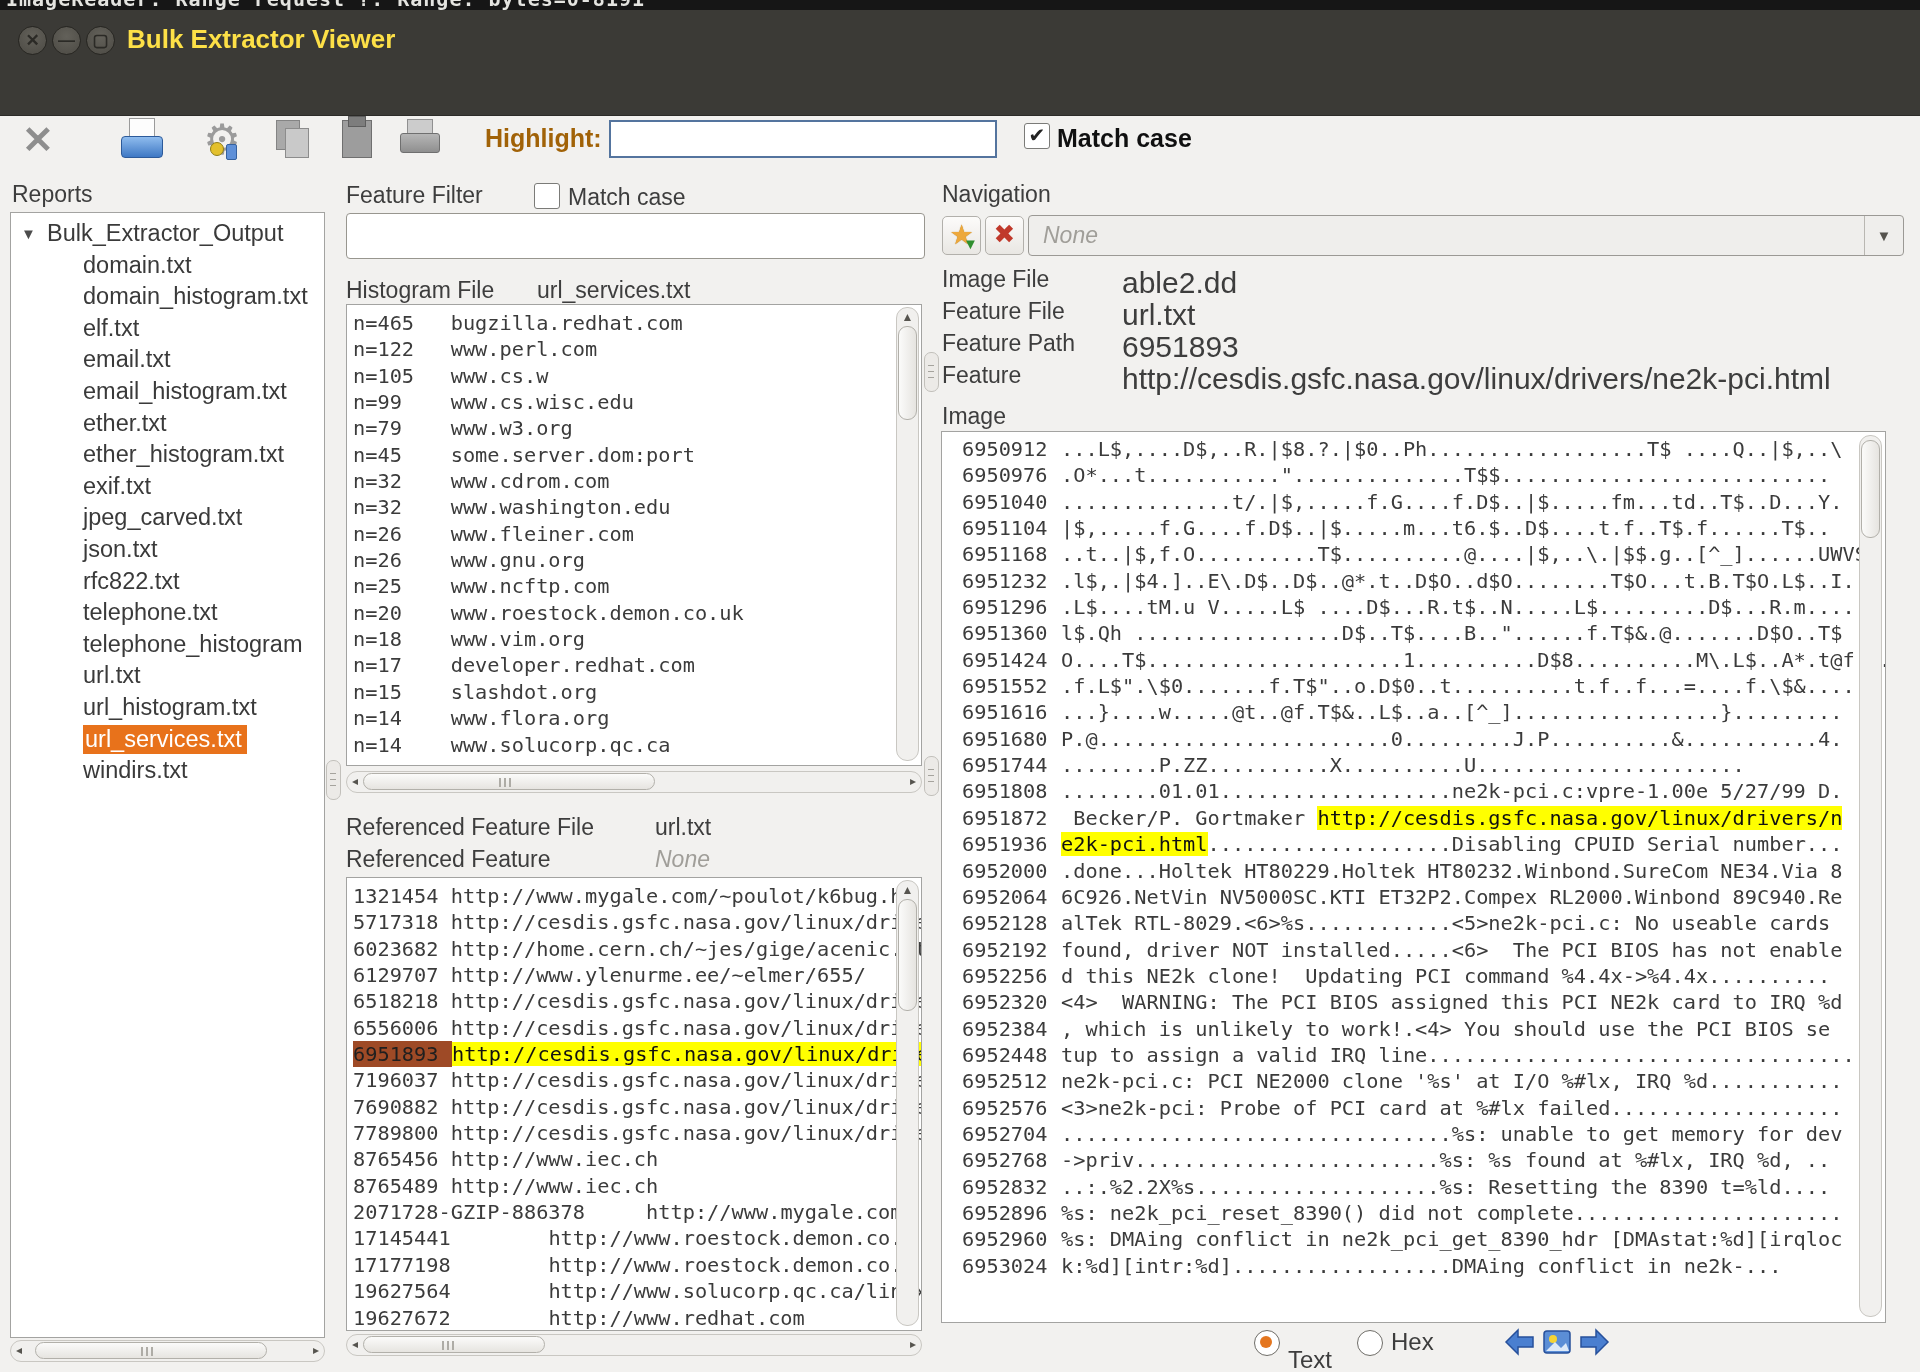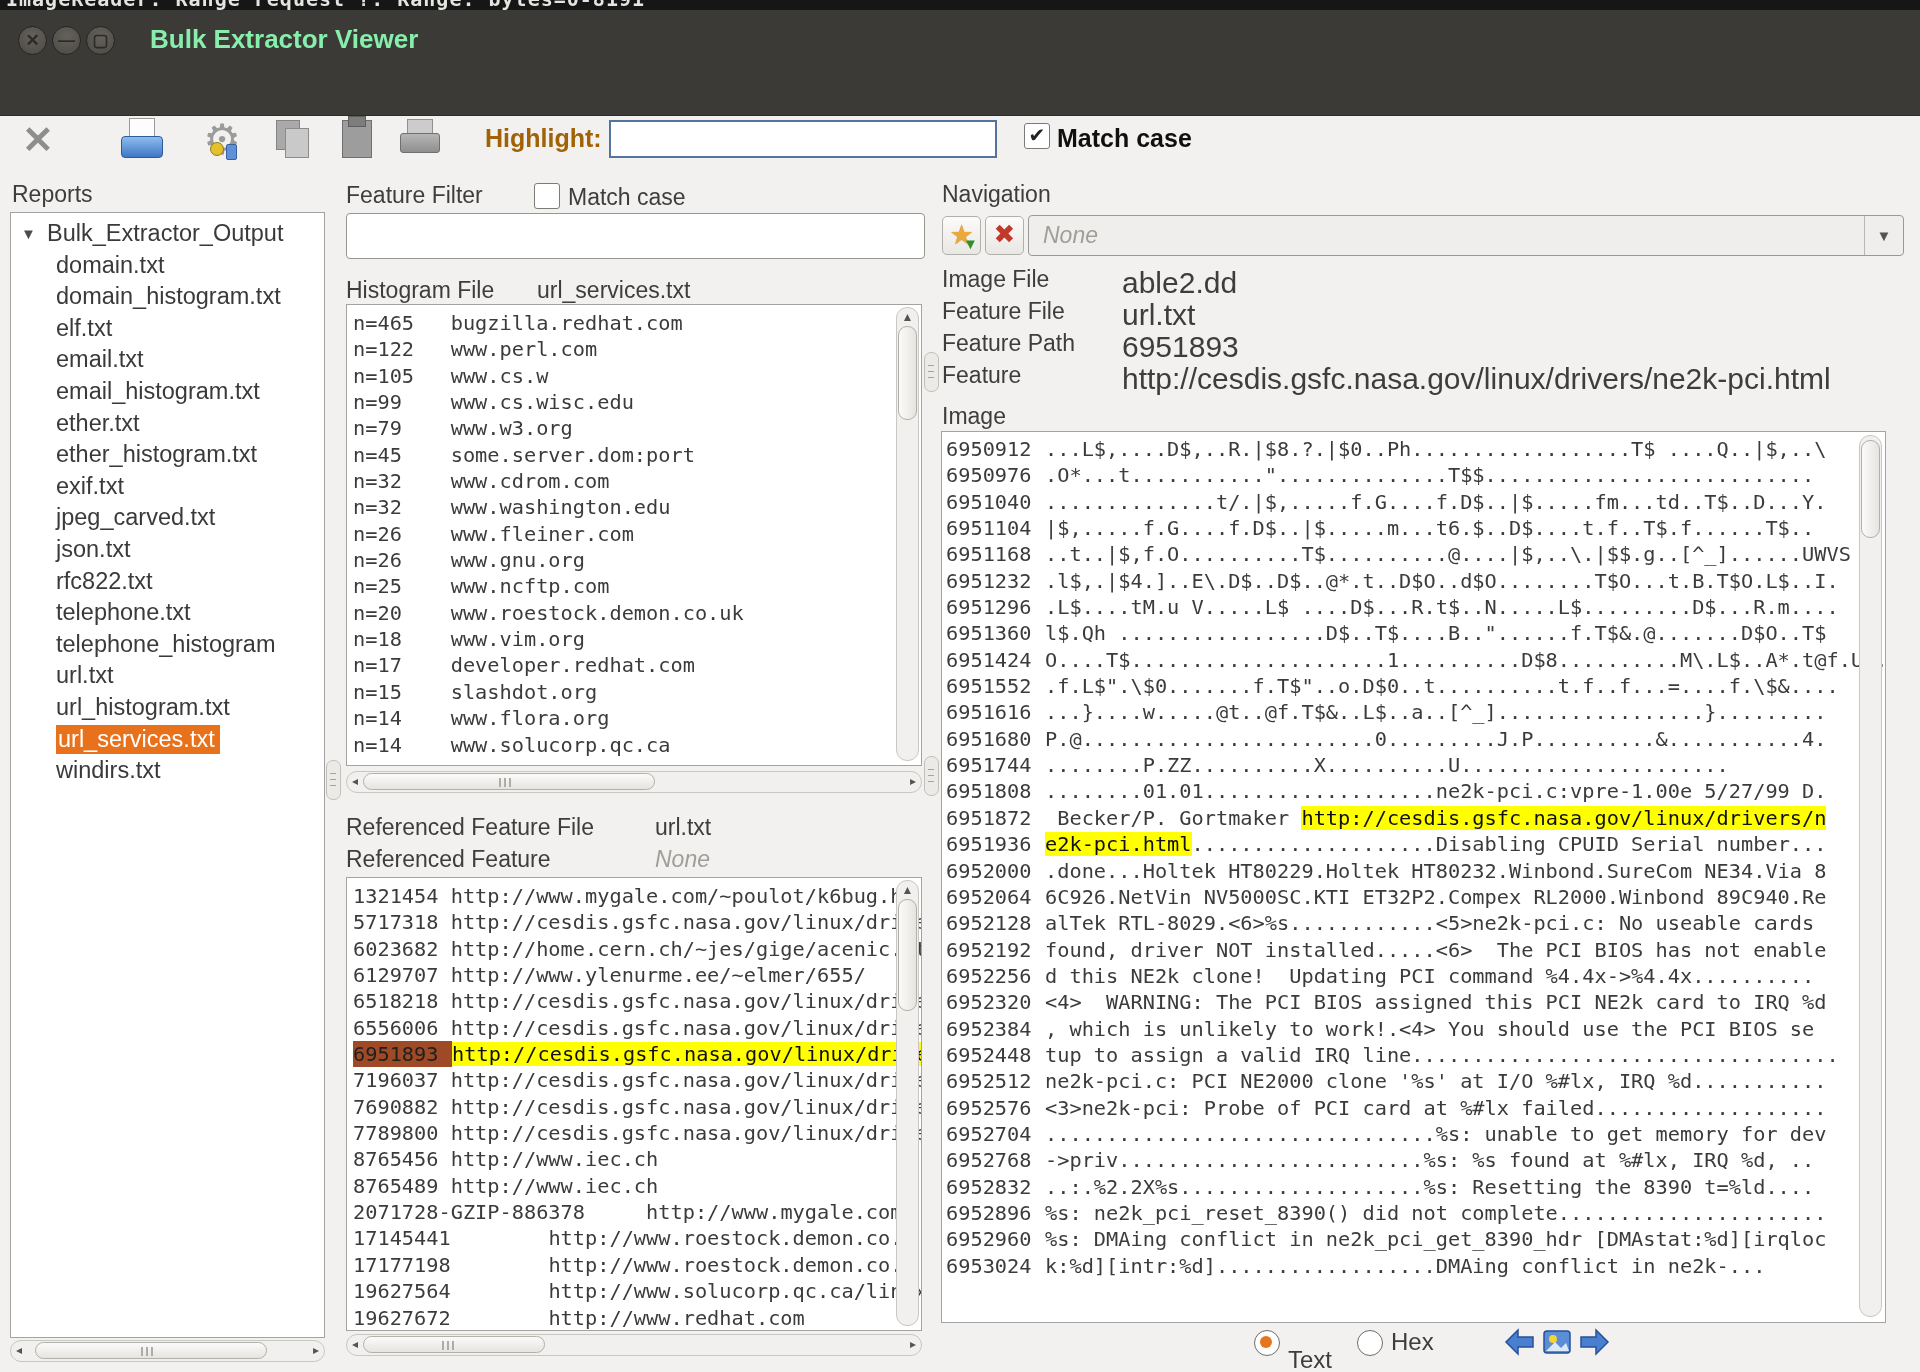--- a/index.html
+++ b/index.html
@@ -9,21 +9,21 @@
   }
   
   .term{position:absolute;left:0;top:0;width:1920px;height:10px;background:#161616;overflow:hidden;}
   .term span{position:absolute;left:6px;top:-13px;font:bold 20px "DejaVu Sans Mono",monospace;color:#e4e4e0;letter-spacing:1px;white-space:pre;}
   
   .titlebar{position:absolute;left:0;top:10px;width:1920px;height:105px;background:#3b3a36;border-bottom:1px solid #2c2b28;}
   .winbtn{position:absolute;top:16px;width:27px;height:27px;border-radius:50%;
     background:radial-gradient(circle at 50% 35%, #63615a, #4c4a44);border:1px solid #262521;
     color:#2b2a26;font:bold 17px/27px "Liberation Sans",sans-serif;text-align:center;}
   .wb-close{left:18px}.wb-min{left:52px}.wb-max{left:86px}
-  .apptitle{position:absolute;left:150px;top:14px;font-size:26px;font-weight:bold;color:#86efac;}
+  .apptitle{position:absolute;left:127px;top:14px;font-size:26px;font-weight:bold;color:#fde047;}
   .menubar{position:absolute;left:12px;top:58px;display:flex;gap:28px;font-size:24px;color:#55534d;}
   .menubar .mi{padding:2px 2px;}
   
   .tbtn{position:absolute;top:116px;width:48px;height:48px;}
   .x-ic{font:bold 38px/48px "Liberation Sans",sans-serif;color:#8e8e8e;text-align:center;}
   .printerb .paper{position:absolute;left:11px;top:2px;width:24px;height:22px;background:#fdfdfd;border:1px solid #9a9a9a;}
   .printerb .base{position:absolute;left:3px;top:20px;width:40px;height:20px;border-radius:4px;background:linear-gradient(#8fbcee,#3e78c4);border:1px solid #2c5a9a;}
   .gear{font:42px/48px "DejaVu Sans",sans-serif;color:#9b9b9b;text-align:center;}
   .gear .dotY{position:absolute;left:12px;top:26px;width:12px;height:12px;border-radius:50%;background:#e3c02c;border:1px solid #8e7d19;}
   .gear .dotB{position:absolute;left:28px;top:28px;width:9px;height:14px;background:#5f90d8;border:1px solid #35619f;border-radius:2px;}
@@ -36,21 +36,21 @@
   .hl-label{position:absolute;left:485px;top:124px;font-size:25px;font-weight:bold;color:#a16207;}
   .hl-input{position:absolute;left:609px;top:120px;width:380px;height:32px;background:#fff;border:2px solid #54749e;}
   .chk{position:absolute;width:24px;height:24px;background:#fff;border:1px solid #7b7b78;border-radius:3px;
        font:bold 20px/23px "DejaVu Sans",sans-serif;color:#232323;text-align:center;}
   .mc-main{left:1024px;top:123px;}
   .mc-main-lbl{position:absolute;left:1057px;top:124px;font-size:25px;font-weight:bold;color:#101010;}
   
   .lbl{position:absolute;font-size:23px;color:#3d3d3d;white-space:nowrap;}
   .panel{position:absolute;background:#fff;border:1px solid #a3a3a1;overflow:hidden;}
   
-  .trow{height:31.6px;line-height:31.6px;font-size:23.5px;color:#3a3a3a;white-space:nowrap;padding-left:45px;}
+  .trow{height:31.6px;line-height:31.6px;font-size:23.5px;color:#3a3a3a;white-space:nowrap;padding-left:72px;}
   .trow.root{padding-left:36px;position:relative;}
   .trow.root .tri{position:absolute;left:10px;top:0;font-size:15px;color:#4c4c4c;}
   .tsel{background:#e8721b;color:#fff;padding:1px 5px 2px 2px;}
   
   .mrow{height:26.35px;line-height:26.35px;font-family:"DejaVu Sans Mono",monospace;font-size:20.3px;
         color:#3b3b3b;white-space:pre;tab-size:8;-moz-tab-size:8;}
   .roff{display:inline-block;width:99px;vertical-align:top;}
   .roff.sel{background:#9e4a26;color:#1f1f1f;}
   .rurl.sel{background:#ffff00;color:#111;}
   .doff{display:inline-block;width:99px;vertical-align:top;}
@@ -262,21 +262,21 @@
 <div class="fld-v" style="top:266px">able2.dd</div>
 <div class="fld-l" style="top:298px">Feature File</div>
 <div class="fld-v" style="top:298px">url.txt</div>
 <div class="fld-l" style="top:330px">Feature Path</div>
 <div class="fld-v" style="top:330px">6951893</div>
 <div class="fld-l" style="top:362px">Feature</div>
 <div class="fld-v" style="top:362px">http://cesdis.gsfc.nasa.gov/linux/drivers/ne2k-pci.html</div>
 
 <div class="lbl" style="left:942px;top:403px">Image</div>
 <div class="panel" style="left:941px;top:431px;width:943px;height:890px">
-  <div style="padding:4px 0 0 4px" id="dump-rows">
+  <div style="padding:4px 0 0 20px" id="dump-rows">
       <div class="mrow"><span class="doff">6950912</span><span>...L$,....D$,..R.|$8.?.|$0..Ph..................T$ ....Q..|$,..\</span></div>
       <div class="mrow"><span class="doff">6950976</span><span>.O*...t..........."..............T$$...........................</span></div>
       <div class="mrow"><span class="doff">6951040</span><span>..............t/.|$,.....f.G....f.D$..|$.....fm...td..T$..D...Y.</span></div>
       <div class="mrow"><span class="doff">6951104</span><span>|$,.....f.G....f.D$..|$.....m...t6.$..D$....t.f..T$.f......T$..</span></div>
       <div class="mrow"><span class="doff">6951168</span><span>..t..|$,f.O..........T$..........@....|$,..\.|$$.g..[^_]......UWVS</span></div>
       <div class="mrow"><span class="doff">6951232</span><span>.l$,.|$4.]..E\.D$..D$..@*.t..D$O..d$O........T$O...t.B.T$O.L$..I.</span></div>
       <div class="mrow"><span class="doff">6951296</span><span>.L$....tM.u V.....L$ ....D$...R.t$..N.....L$.........D$...R.m....</span></div>
       <div class="mrow"><span class="doff">6951360</span><span>l$.Qh .................D$..T$....B.."......f.T$&amp;.@.......D$O..T$</span></div>
       <div class="mrow"><span class="doff">6951424</span><span>O....T$.....................1..........D$8..........M\.L$..A*.t@f.U...</span></div>
       <div class="mrow"><span class="doff">6951552</span><span>.f.L$".\$0.......f.T$"..o.D$0..t..........t.f..f...=....f.\$&amp;....</span></div>

